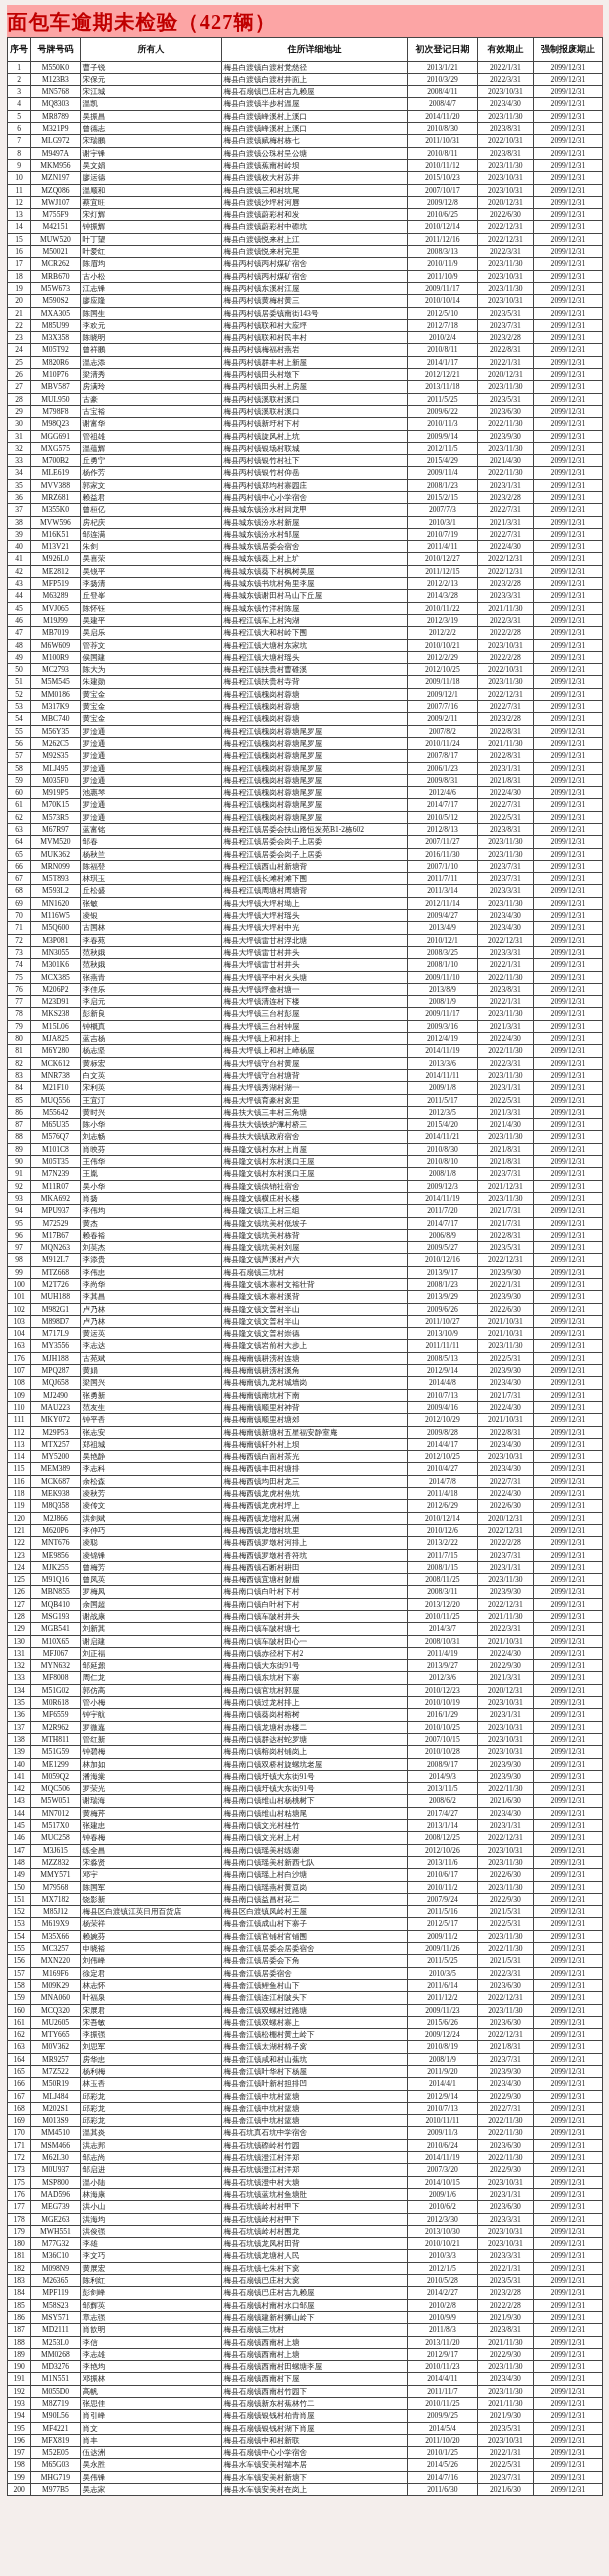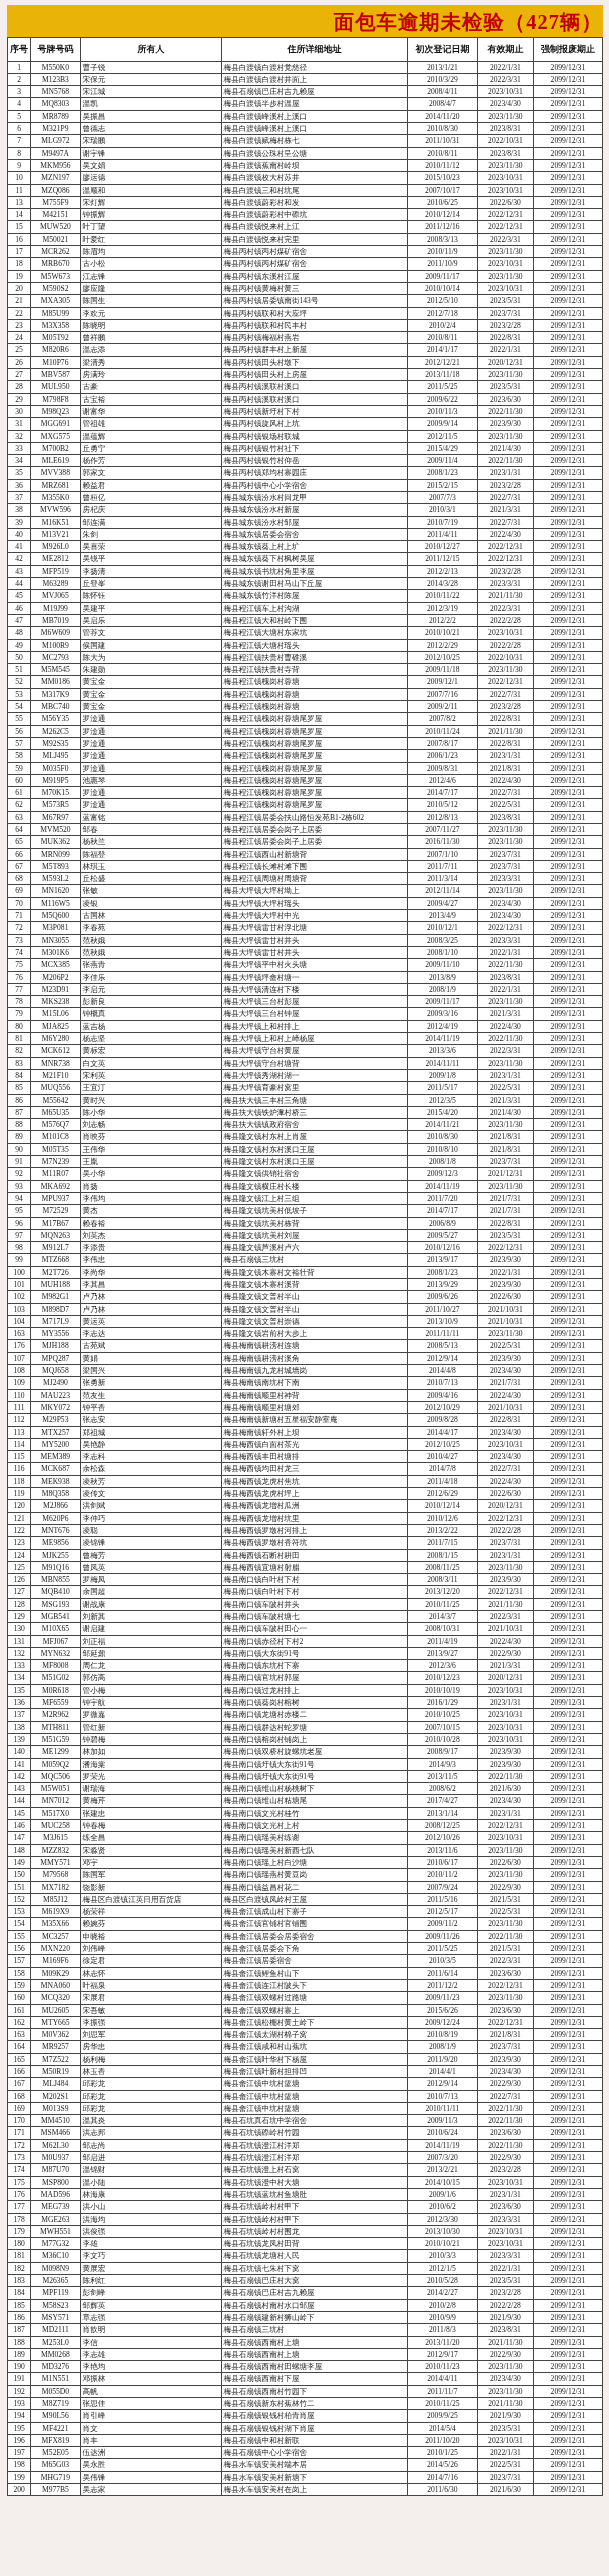--- a/index.html
+++ b/index.html
@@ -9,22 +9,22 @@
     font-family:"Liberation Serif","DejaVu Serif",serif;
     color:#1a1a1a;
   }
   .page{
     width:610px;
     min-height:2576px;
     box-sizing:border-box;
     padding:4.5px 7.3px 8px 7.3px;
   }
   .title-band{
-    background:#eab308;
-    text-align:right;
+    background:#fca5a5;
+    text-align:left;
     padding:6.8px 0 3.4px 0;
   }
   .doc-title{
     font-size:20.3px;
     font-weight:bold;
     color:#c00000;
     letter-spacing:1.1px;
     line-height:1.1;
     font-family:"Liberation Serif","DejaVu Serif",serif;
   }
@@ -191,20 +191,29 @@
         <tr>
           <td class="c-idx">11</td>
           <td class="c-plate">MZQ086</td>
           <td class="c-owner">温顺和</td>
           <td class="c-addr">梅县白渡镇三和村坑尾</td>
           <td class="c-date">2007/10/17</td>
           <td class="c-date">2023/10/31</td>
           <td class="c-date">2099/12/31</td>
         </tr>
         <tr>
+          <td class="c-idx">12</td>
+          <td class="c-plate">MWJ107</td>
+          <td class="c-owner">蔡宜旺</td>
+          <td class="c-addr">梅县白渡镇沙坪村河唇</td>
+          <td class="c-date">2009/12/8</td>
+          <td class="c-date">2020/12/31</td>
+          <td class="c-date">2099/12/31</td>
+        </tr>
+        <tr>
           <td class="c-idx">13</td>
           <td class="c-plate">M755F9</td>
           <td class="c-owner">宋灯辉</td>
           <td class="c-addr">梅县白渡镇蔚彩村和发</td>
           <td class="c-date">2010/6/25</td>
           <td class="c-date">2022/6/30</td>
           <td class="c-date">2099/12/31</td>
         </tr>
         <tr>
           <td class="c-idx">14</td>
@@ -1631,29 +1640,20 @@
         <tr>
           <td class="c-idx">173</td>
           <td class="c-plate">M0U937</td>
           <td class="c-owner">邹启进</td>
           <td class="c-addr">梅县石坑镇澄江村洋郑</td>
           <td class="c-date">2007/3/20</td>
           <td class="c-date">2022/9/30</td>
           <td class="c-date">2099/12/31</td>
         </tr>
         <tr>
-          <td class="c-idx">174</td>
-          <td class="c-plate">M87U70</td>
-          <td class="c-owner">温锦财</td>
-          <td class="c-addr">梅县石坑镇澄上村石窝</td>
-          <td class="c-date">2013/2/21</td>
-          <td class="c-date">2023/2/28</td>
-          <td class="c-date">2099/12/31</td>
-        </tr>
-        <tr>
           <td class="c-idx">175</td>
           <td class="c-plate">MSP800</td>
           <td class="c-owner">温小陆</td>
           <td class="c-addr">梅县石坑镇澄中村大塘</td>
           <td class="c-date">2014/10/15</td>
           <td class="c-date">2023/10/31</td>
           <td class="c-date">2099/12/31</td>
         </tr>
         <tr>
           <td class="c-idx">176</td>

